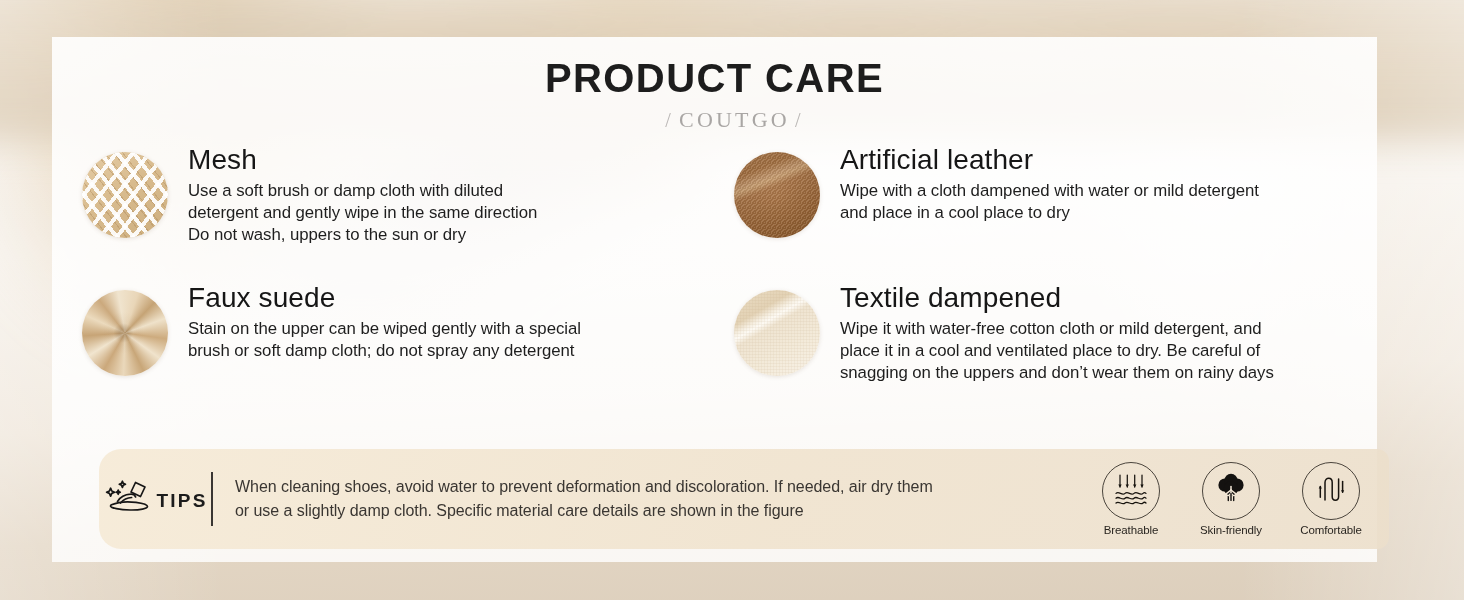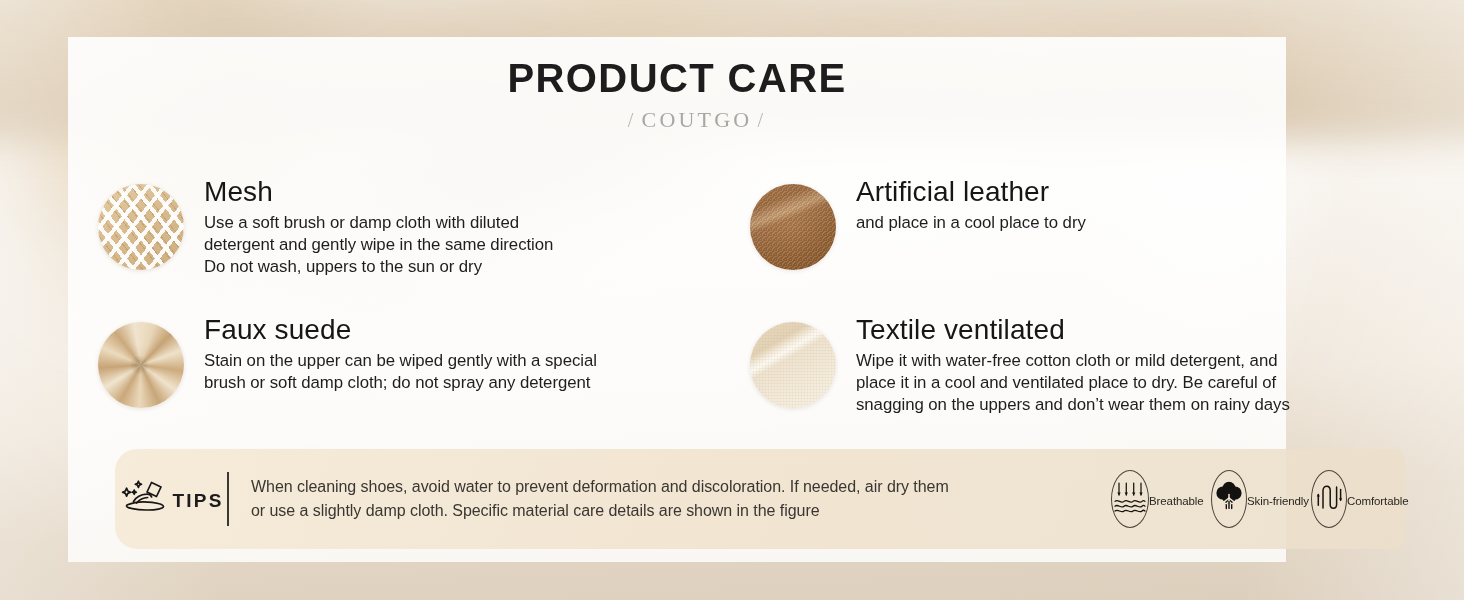--- a/index.html
+++ b/index.html
@@ -52,40 +52,39 @@
       radial-gradient(ellipse 260px 110px at 1230px 150px, rgba(212,186,150,.5) 0%, rgba(220,200,172,0) 76%);
     filter:blur(18px);
   }
   .bg-vig{
     background:
       linear-gradient(90deg, rgba(255,255,255,.35) 0%, rgba(255,255,255,0) 18%, rgba(255,255,255,0) 82%, rgba(255,255,255,.45) 100%);
   }
 
   
   #panel{
-    position:absolute;left:52px;top:37px;width:1218px;height:525px;
+    position:absolute;left:52px;top:37px;width:1325px;height:525px;
     background:linear-gradient(180deg,rgba(255,255,255,.90) 0%,rgba(255,255,255,.87) 55%,rgba(255,255,255,.82) 100%);
-    margin-left:16px;
   }
 
   
   #header{position:absolute;left:0;right:0;top:19px;text-align:center;}
   .h-title{
     font-size:40px;font-weight:bold;letter-spacing:1.4px;color:#1d1d1d;
     font-family:"Liberation Sans", sans-serif;line-height:1.12;
   }
   .h-sub{
     margin-top:6px;font-family:"Liberation Serif", serif;
     font-size:22px;letter-spacing:3.2px;color:#a9a6a4;padding-left:40px;
   }
   .h-sub .sl{color:#b9b6b4;font-size:20px;padding:0 5px;}
 
   
   #grid{
-    position:absolute;left:30px;top:134px;width:1300px;
+    position:absolute;left:30px;top:102px;width:1300px;
     display:grid;grid-template-columns:652px 648px;grid-template-rows:138px 130px;
   }
   .card{display:flex;align-items:flex-start;}
 
   .swatch{
     width:86px;height:86px;border-radius:50%;flex:0 0 86px;
     margin-top:13px;overflow:hidden;position:relative;
     box-shadow:0 1px 4px rgba(120,95,70,.16);
   }
   .sw-in{position:absolute;inset:0;}
@@ -170,21 +169,21 @@
     font-size:19px;font-weight:bold;letter-spacing:2.2px;color:#1c1c1c;
     margin-top:1px;font-family:"Liberation Sans", sans-serif;
   }
   .tips-div{width:2px;height:54px;background:#3a3632;flex:0 0 2px;margin-right:22px;}
   .tips-text{flex:1 1 auto;}
   .tips-text div{
     font-size:16px;color:#3a3632;line-height:1.48;letter-spacing:-.05px;white-space:nowrap;
   }
 
   .features{display:flex;flex:0 0 auto;gap:28px;padding-right:22px;}
-  .feat{width:72px;display:flex;flex-direction:row;align-items:center;}
+  .feat{width:72px;display:flex;flex-direction:column;align-items:center;}
   .feat-circ{
     width:56px;height:56px;border-radius:50%;border:1.2px solid #4a443c;
     display:flex;align-items:center;justify-content:center;
   }
   .feat-label{
     margin-top:4px;font-size:11.5px;color:#2a2621;letter-spacing:-.1px;white-space:nowrap;
   }
 </style>
 </head>
 <body>
@@ -223,20 +222,21 @@
       </div>
     </div>
 
     <div class="card">
       <div class="swatch">
         <div class="sw-in sw-leather"></div>
       </div>
       <div class="card-txt">
         <div class="card-title">Artificial leather</div>
         <div class="card-body">
+          <div>Wipe with a cloth dampened with water or mild detergent</div>
           <div>and place in a cool place to dry</div>
         </div>
       </div>
     </div>
 
     <div class="card">
       <div class="swatch">
         <div class="sw-in sw-suede"></div>
       </div>
       <div class="card-txt">
@@ -246,21 +246,21 @@
           <div>brush or soft damp cloth; do not spray any detergent</div>
         </div>
       </div>
     </div>
 
     <div class="card">
       <div class="swatch">
         <div class="sw-in sw-textile"></div>
       </div>
       <div class="card-txt">
-        <div class="card-title">Textile ventilated</div>
+        <div class="card-title">Textile dampened</div>
         <div class="card-body">
           <div>Wipe it with water-free cotton cloth or mild detergent, and</div>
           <div>place it in a cool and ventilated place to dry. Be careful of</div>
           <div>snagging on the uppers and don’t wear them on rainy days</div>
         </div>
       </div>
     </div>
 
   </div>
 

